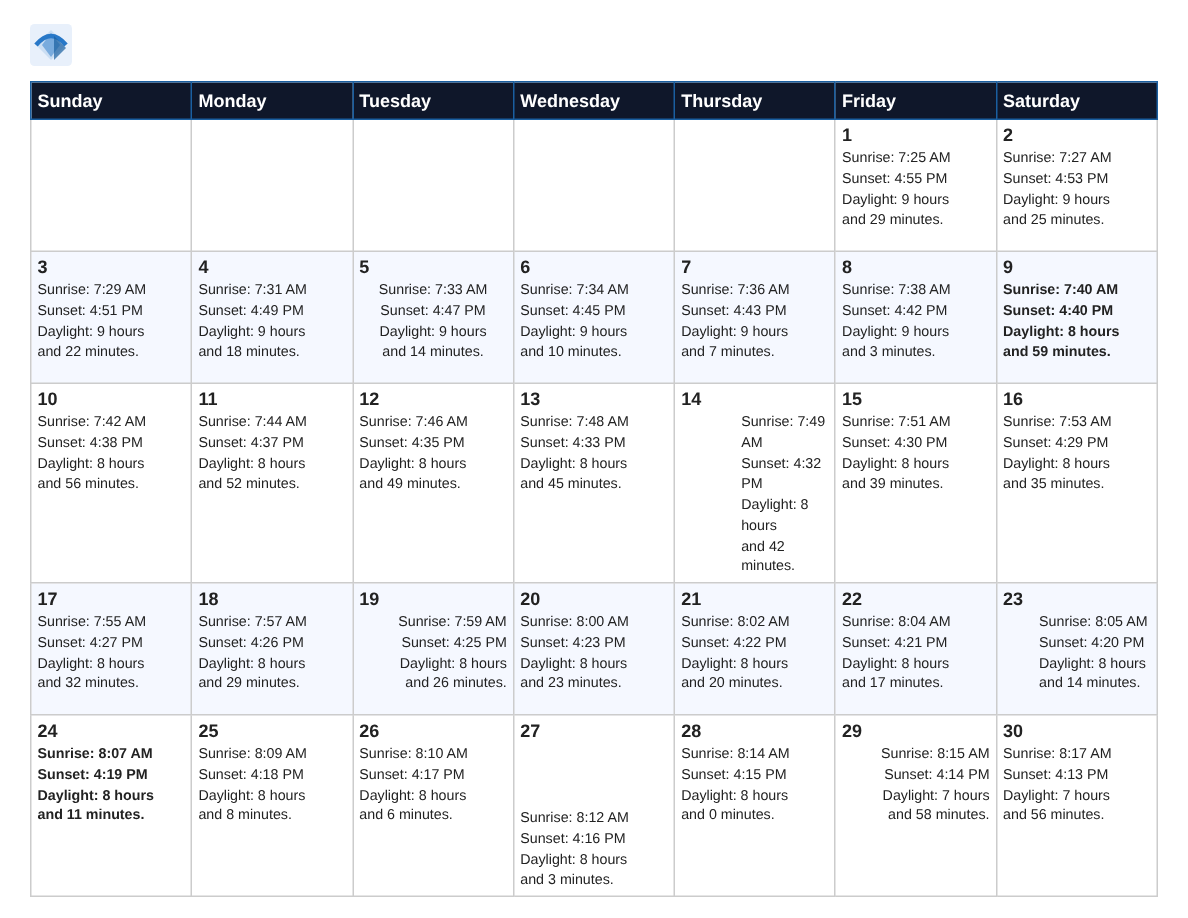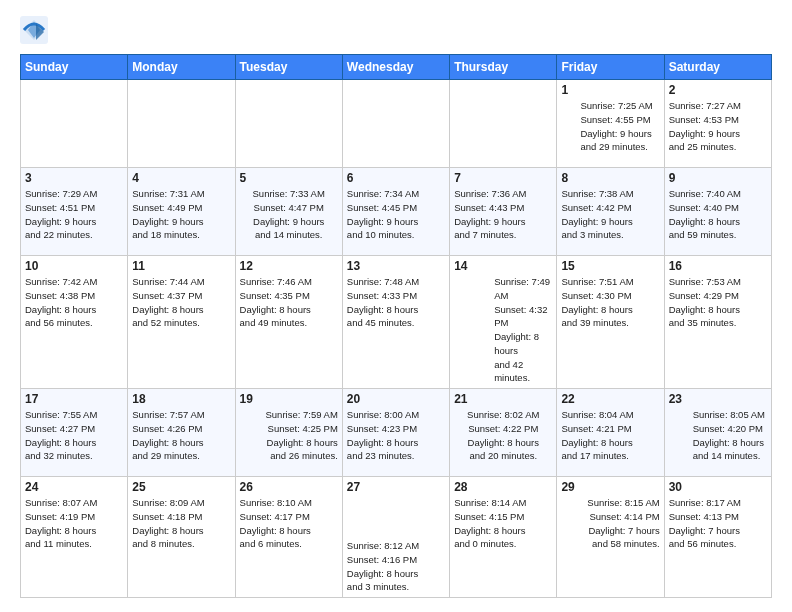--- a/index.html
+++ b/index.html
@@ -50,21 +50,21 @@
     .cal-subtitle {
       font-size: 15px;
       color: #444;
     }
     table {
       width: 100%;
       border-collapse: collapse;
       table-layout: fixed;
     }
     thead tr th {
-      background: #3b82f6;
+      background: #0f172a;
       color: #fff;
       font-size: 12px;
       font-weight: bold;
       padding: 5px 4px;
       text-align: left;
       border: 1px solid #1a5fa0;
     }
     tbody tr td {
       border: 1px solid #ccc;
       vertical-align: top;
@@ -131,21 +131,21 @@
     </thead>
     <tbody id="cal-body">
     <tr>
           <td class="empty-cell"></td>
           <td class="empty-cell"></td>
           <td class="empty-cell"></td>
           <td class="empty-cell"></td>
           <td class="empty-cell"></td>
           <td>
             <span class="day-num">1</span>
-            <div class="day-info" style="white-space: pre-line; margin-left: 19px;">Sunrise: 7:25 AM
+            <div class="day-info" style="white-space: pre-line;">Sunrise: 7:25 AM
 Sunset: 4:55 PM
 Daylight: 9 hours
 and 29 minutes.</div>
           </td>
           <td>
             <span class="day-num">2</span>
             <div class="day-info" style="white-space: pre-line;">Sunrise: 7:27 AM
 Sunset: 4:53 PM
 Daylight: 9 hours
 and 25 minutes.</div>
@@ -189,21 +189,21 @@
           </td>
           <td>
             <span class="day-num">8</span>
             <div class="day-info" style="white-space: pre-line;">Sunrise: 7:38 AM
 Sunset: 4:42 PM
 Daylight: 9 hours
 and 3 minutes.</div>
           </td>
           <td>
             <span class="day-num">9</span>
-            <div class="day-info" style="white-space: pre-line;">Sunrise: 7:40 AM
+            <div class="day-info" style="white-space: pre-line; font-weight: bold;">Sunrise: 7:40 AM
 Sunset: 4:40 PM
 Daylight: 8 hours
 and 59 minutes.</div>
           </td>
         </tr>
         <tr>
           <td>
             <span class="day-num">10</span>
             <div class="day-info" style="white-space: pre-line;">Sunrise: 7:42 AM
 Sunset: 4:38 PM
@@ -277,21 +277,21 @@
           </td>
           <td>
             <span class="day-num">20</span>
             <div class="day-info" style="white-space: pre-line;">Sunrise: 8:00 AM
 Sunset: 4:23 PM
 Daylight: 8 hours
 and 23 minutes.</div>
           </td>
           <td>
             <span class="day-num">21</span>
-            <div class="day-info" style="white-space: pre-line; text-align: center;">Sunrise: 8:02 AM
+            <div class="day-info" style="white-space: pre-line;">Sunrise: 8:02 AM
 Sunset: 4:22 PM
 Daylight: 8 hours
 and 20 minutes.</div>
           </td>
           <td>
             <span class="day-num">22</span>
             <div class="day-info" style="white-space: pre-line;">Sunrise: 8:04 AM
 Sunset: 4:21 PM
 Daylight: 8 hours
 and 17 minutes.</div>
@@ -300,21 +300,21 @@
             <span class="day-num">23</span>
             <div class="day-info" style="white-space: pre-line; margin-left: 24px;">Sunrise: 8:05 AM
 Sunset: 4:20 PM
 Daylight: 8 hours
 and 14 minutes.</div>
           </td>
         </tr>
         <tr>
           <td>
             <span class="day-num">24</span>
-            <div class="day-info" style="white-space: pre-line;">Sunrise: 8:07 AM
+            <div class="day-info" style="white-space: pre-line; font-weight: bold;">Sunrise: 8:07 AM
 Sunset: 4:19 PM
 Daylight: 8 hours
 and 11 minutes.</div>
           </td>
           <td>
             <span class="day-num">25</span>
             <div class="day-info" style="white-space: pre-line;">Sunrise: 8:09 AM
 Sunset: 4:18 PM
 Daylight: 8 hours
 and 8 minutes.</div>

